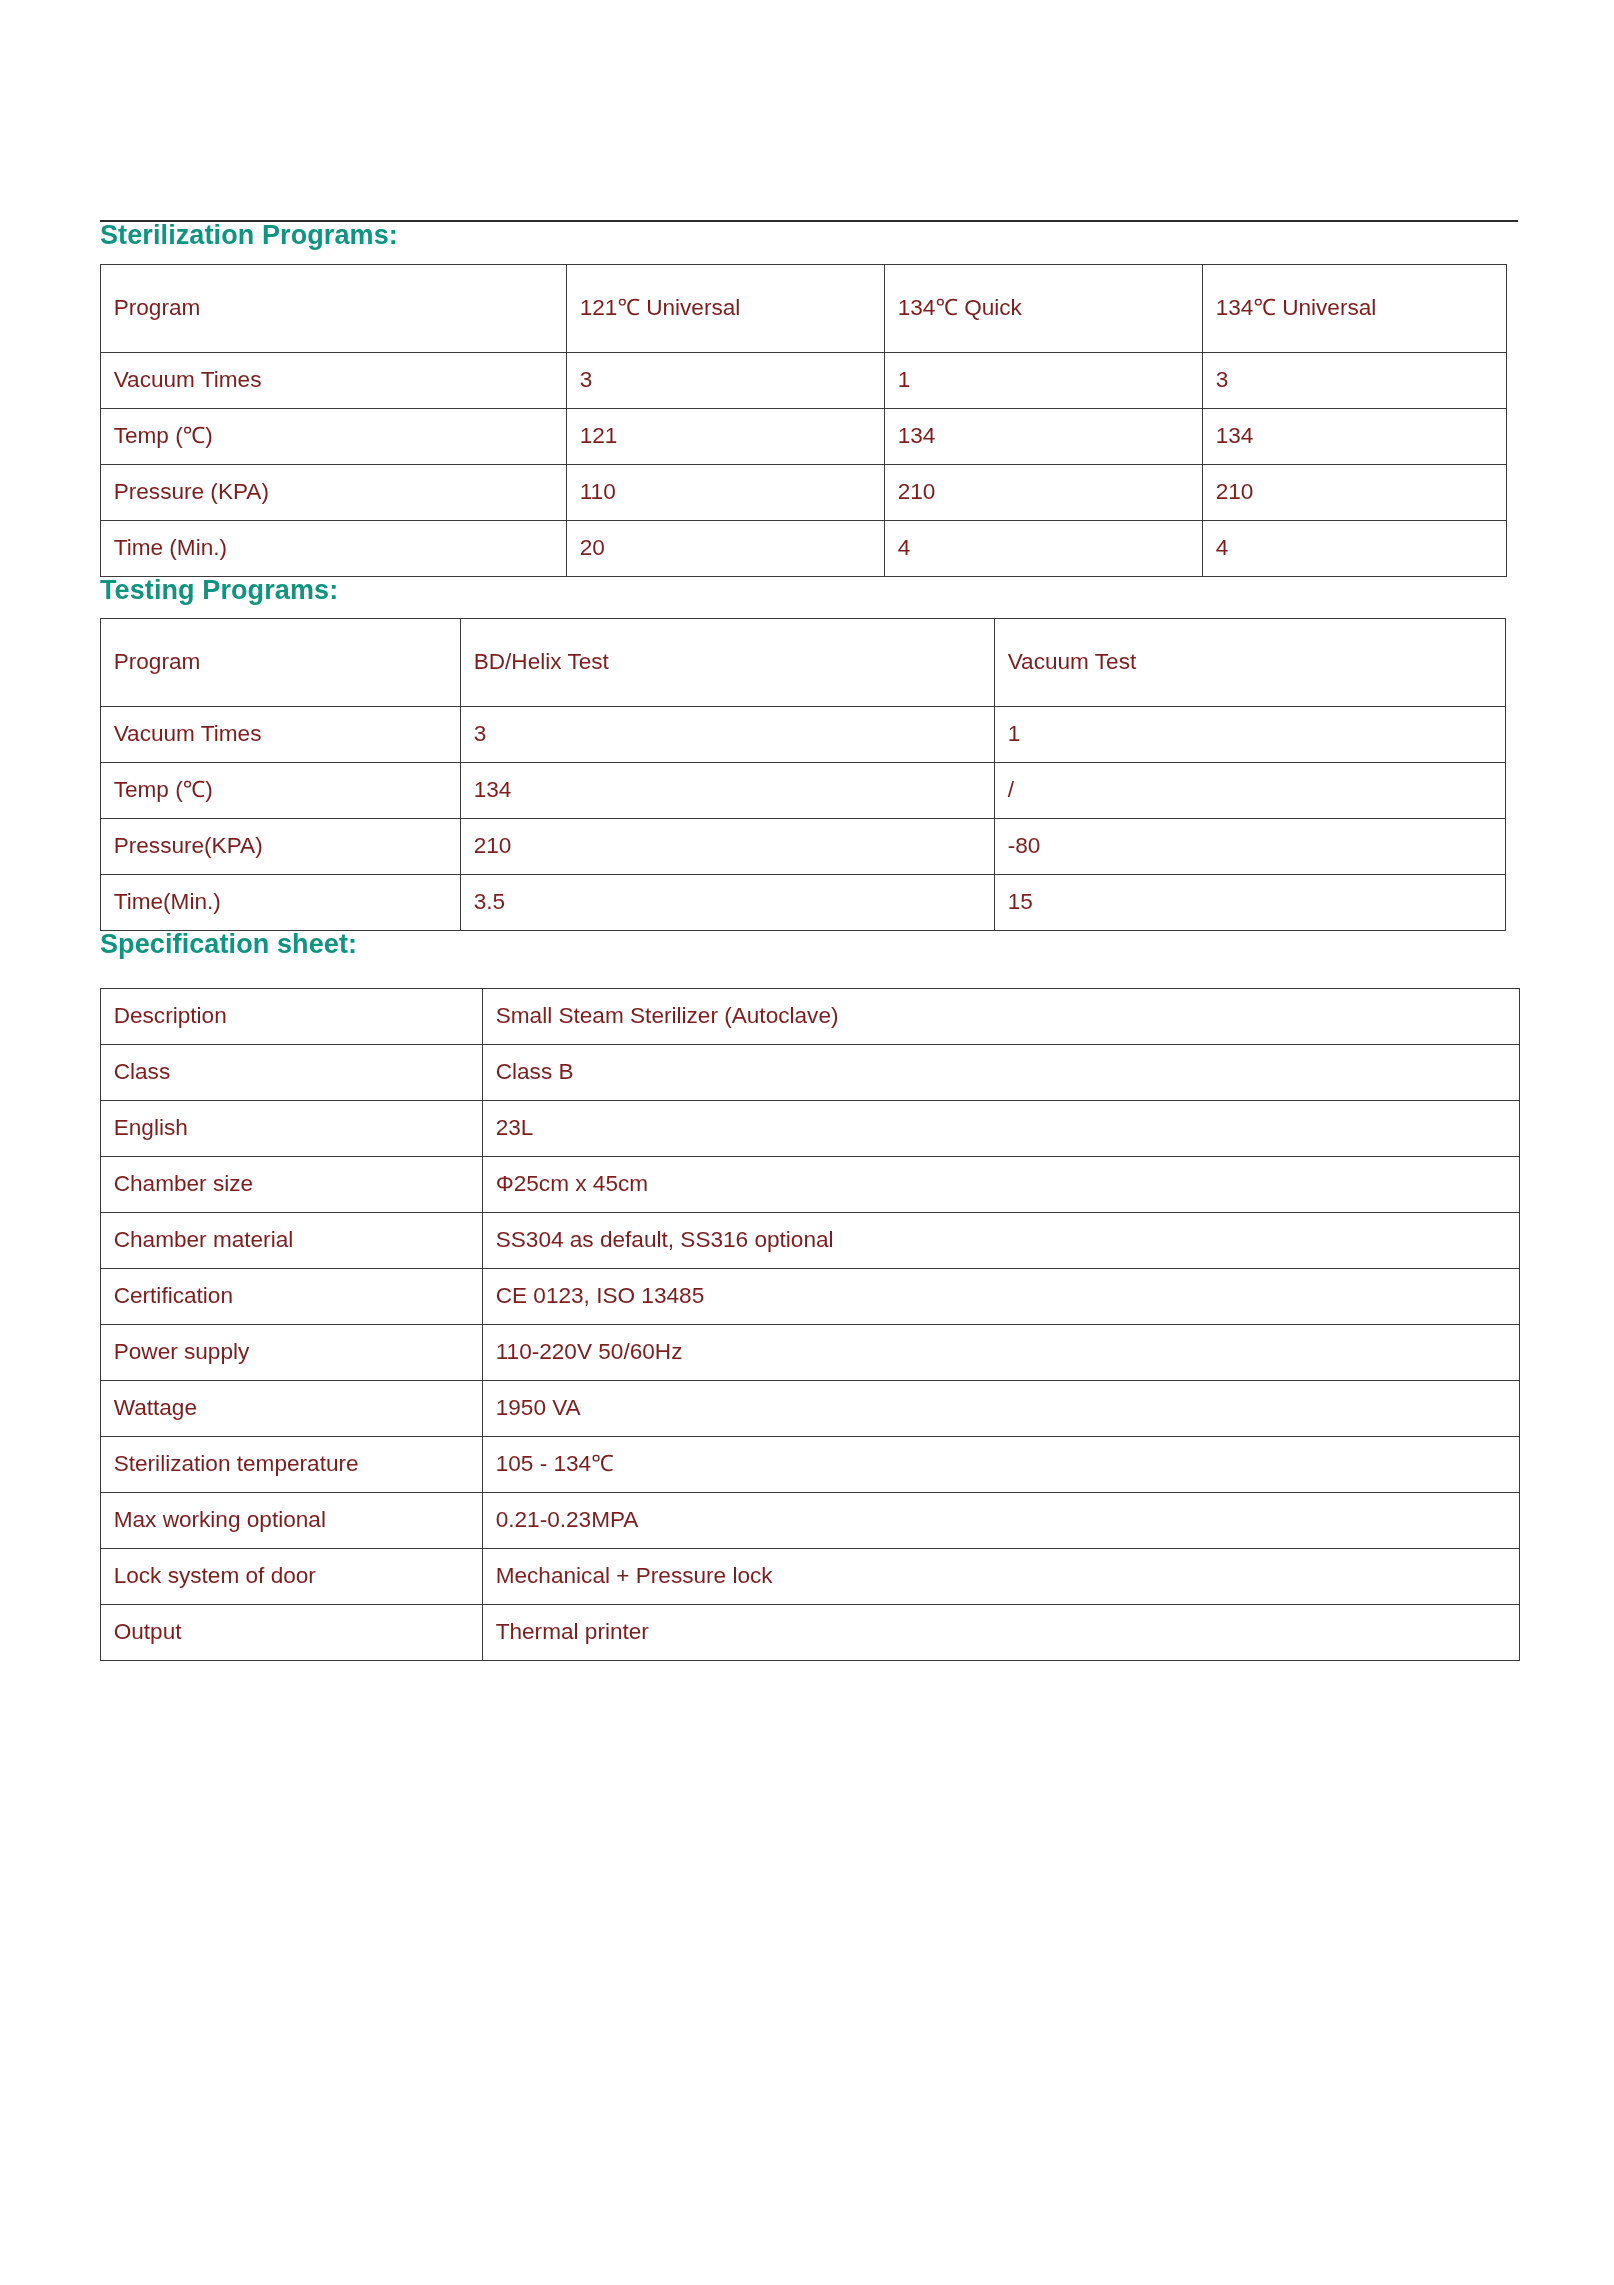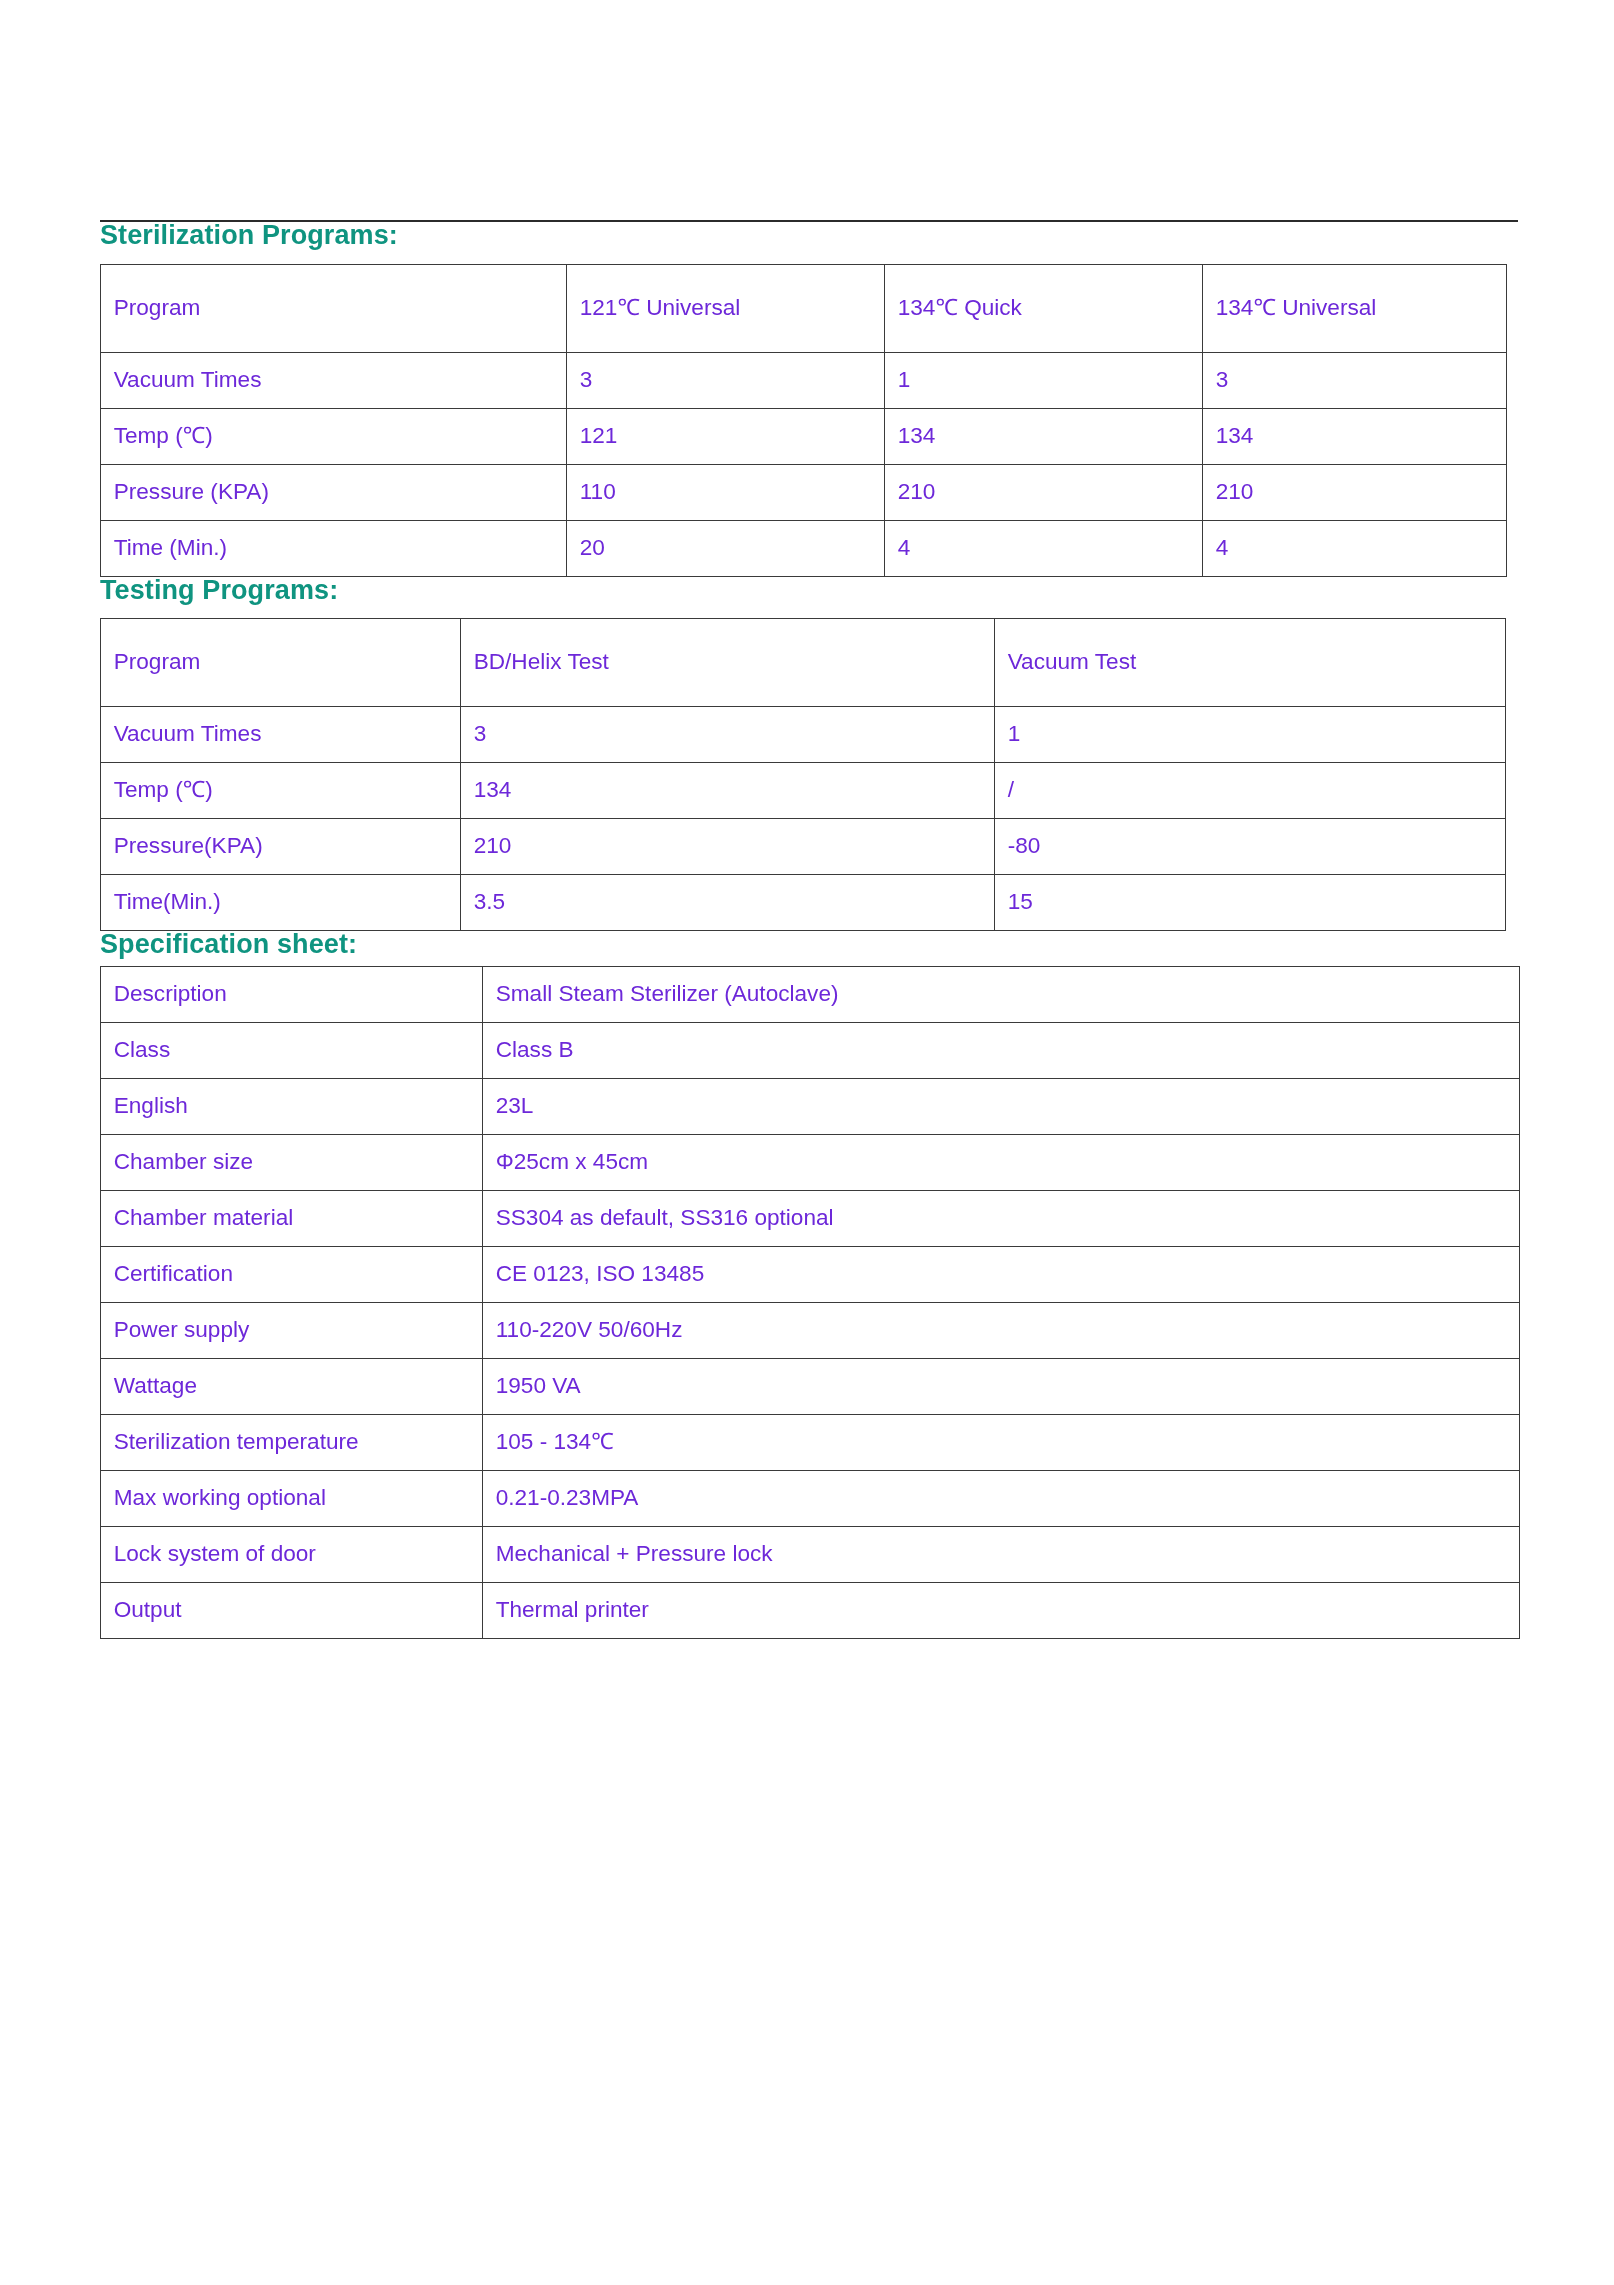--- a/index.html
+++ b/index.html
@@ -48,21 +48,21 @@
   }
 
   .heading-sterilization { margin-top: 44px; }
   .heading-testing      { margin-top: 45px; }
   .heading-spec         { margin-top: 100px; }
 
   table.grid {
     border-collapse: collapse;
     table-layout: fixed;
     font-size: 22.6px;
-    color: #6d28d9;
+    color: #7f1d1d;
   }
   table.grid td {
     border: 1.8px solid #3a3a3a;
     padding: 0 12.7px;
     vertical-align: middle;
     font-weight: normal;
     line-height: 1.25;
     white-space: nowrap;
     overflow: hidden;
   }
@@ -78,21 +78,21 @@
 
   
   .t-test { width: 1405px; margin-top: 14.5px; }
   .t-test col.c0 { width: 360px; }
   .t-test col.c1 { width: 534px; }
   .t-test col.c2 { width: 511px; }
   .t-test tr.head td { height: 87px; }
   .t-test tr.body td { height: 55px; }
 
   
-  .t-spec { width: 1418px; margin-top: 8px; }
+  .t-spec { width: 1418px; margin-top: 30px; }
   .t-spec col.c0 { width: 382px; }
   .t-spec col.c1 { width: 1037px; }
   .t-spec tr td { height: 55px; }
 </style>
 </head>
 <body>
 
 <div class="page">
   <div class="content">
 

